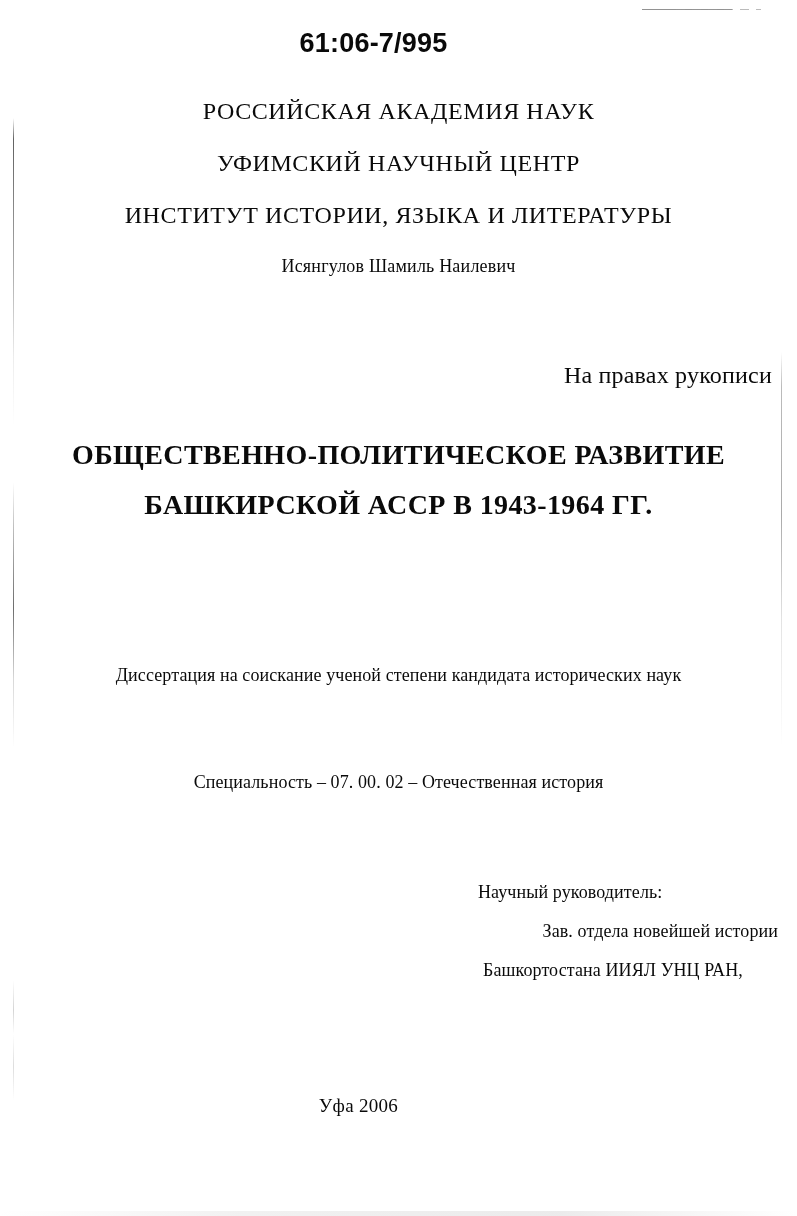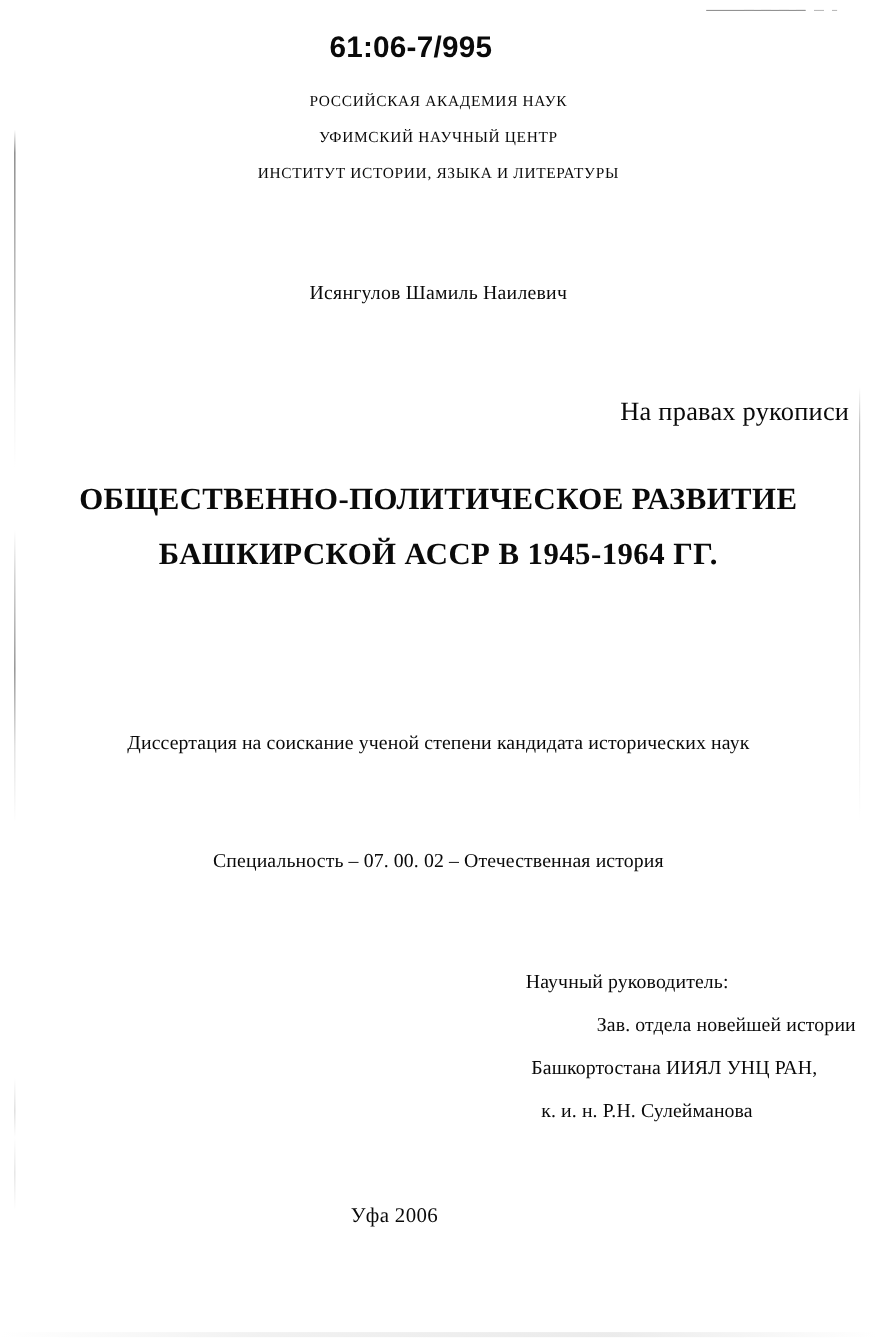--- a/index.html
+++ b/index.html
@@ -136,24 +136,25 @@
 
   .org-block {
     position: absolute;
     left: 0;
     top: 76px;
     width: 797px;
     text-align: center;
   }
 
   .org-line {
-    font-size: 14px;
+    font-size: 24px;
     letter-spacing: 0.6px;
     line-height: 33px;
     white-space: nowrap;
+    margin-top: 19px;
   }
 
   .author {
     position: absolute;
     left: 0;
     top: 256px;
     width: 797px;
     text-align: center;
     font-size: 18px;
     letter-spacing: 0.2px;
@@ -251,29 +252,28 @@
     <div class="org-line">УФИМСКИЙ НАУЧНЫЙ ЦЕНТР</div>
     <div class="org-line">ИНСТИТУТ ИСТОРИИ, ЯЗЫКА И ЛИТЕРАТУРЫ</div>
   </div>
 
   <div class="author">Исянгулов Шамиль Наилевич</div>
 
   <div class="manuscript-note">На правах рукописи</div>
 
   <div class="title-block">
     <div class="title-line">ОБЩЕСТВЕННО-ПОЛИТИЧЕСКОЕ РАЗВИТИЕ</div>
-    <div class="title-line">БАШКИРСКОЙ АССР В 1945-1964 ГГ.</div>
+    <div class="title-line">БАШКИРСКОЙ АССР В 1943-1964 ГГ.</div>
   </div>
 
   <div class="degree-line">Диссертация на соискание ученой степени кандидата исторических наук</div>
 
   <div class="specialty-line">Специальность – 07. 00. 02 – Отечественная история</div>
 
   <div class="supervisor-block">
     <div class="supervisor-line">Научный руководитель:</div>
     <div class="supervisor-line indent-1">Зав. отдела новейшей истории</div>
     <div class="supervisor-line indent-2">Башкортостана ИИЯЛ УНЦ РАН,</div>
-    <div class="supervisor-line indent-3">к. и. н. Р.Н. Сулейманова</div>
   </div>
 
   <div class="footer">Уфа 2006</div>
 
 </div>
 
 </body></html>

